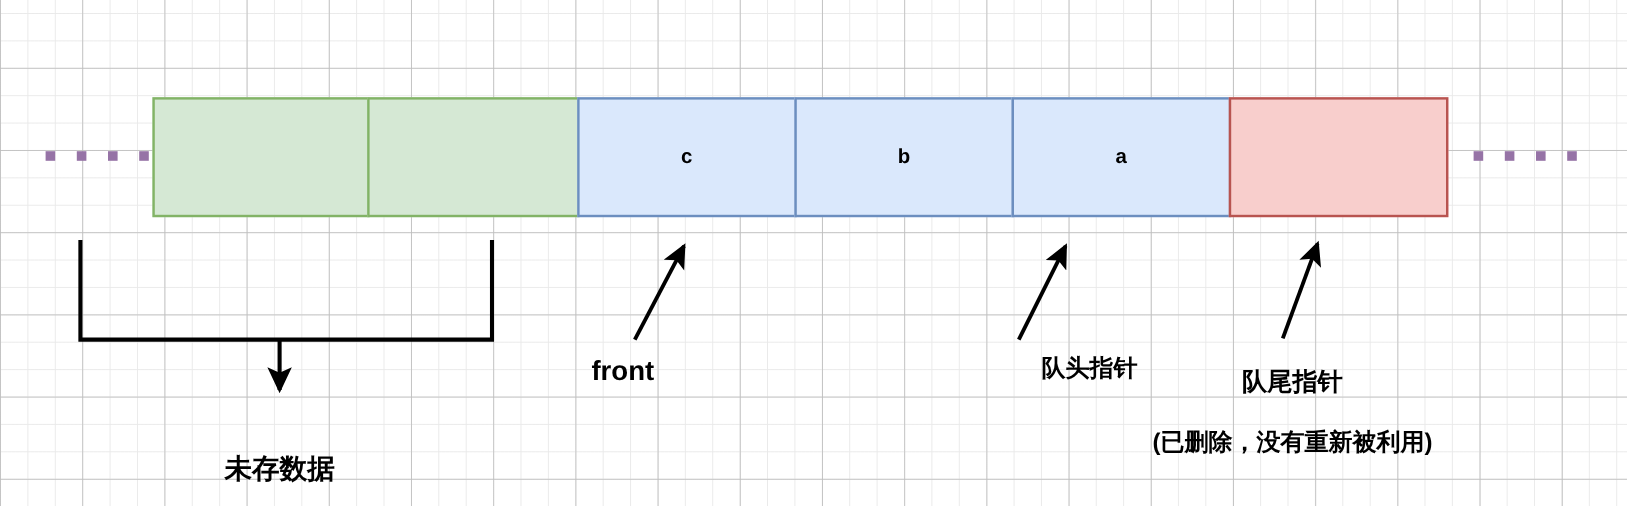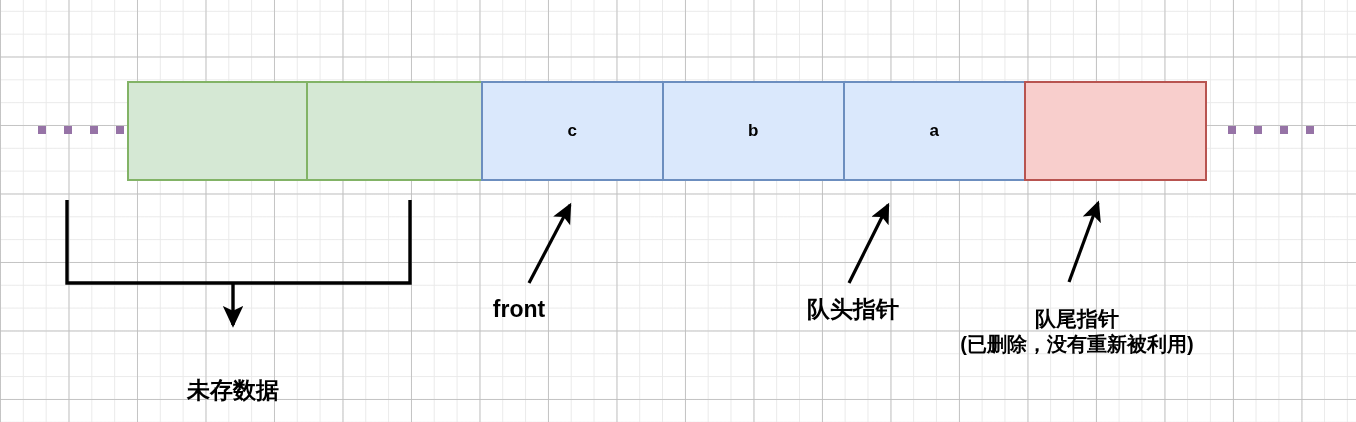--- a/index.html
+++ b/index.html
@@ -94,23 +94,23 @@
     font-family: "Liberation Sans", "DejaVu Sans", sans-serif;
     font-weight: bold;
     color: #000000;
     text-align: center;
     line-height: 1.22;
     white-space: nowrap;
   }
   .anno .ln { display: block; }
   #anno-unstored { left: 143px;  top: 348px; width: 180px; font-size: 23px; margin-top: 28px; }
   #anno-rear     { left: 424px;  top: 295px; width: 190px; font-size: 23px; }
-  #anno-front    { left: 758px;  top: 295px; width: 190px; font-size: 23px; }
+  #anno-front    { left: 758px;  top: 295px; width: 190px; font-size: 20px; text-align: right; }
   #anno-dequeued { left: 912px;  top: 306px; width: 330px; font-size: 21px; }
-  #anno-dequeued .ln2 { font-size: 20px; }
+  #anno-dequeued .ln2 { font-size: 20px; margin-top: 25px; }
 </style>
 </head>
 <body>
 
 <div id="canvas">
 
   <div class="dots" id="dots-left">
     <span class="dot"></span>
     <span class="dot"></span>
     <span class="dot"></span>

